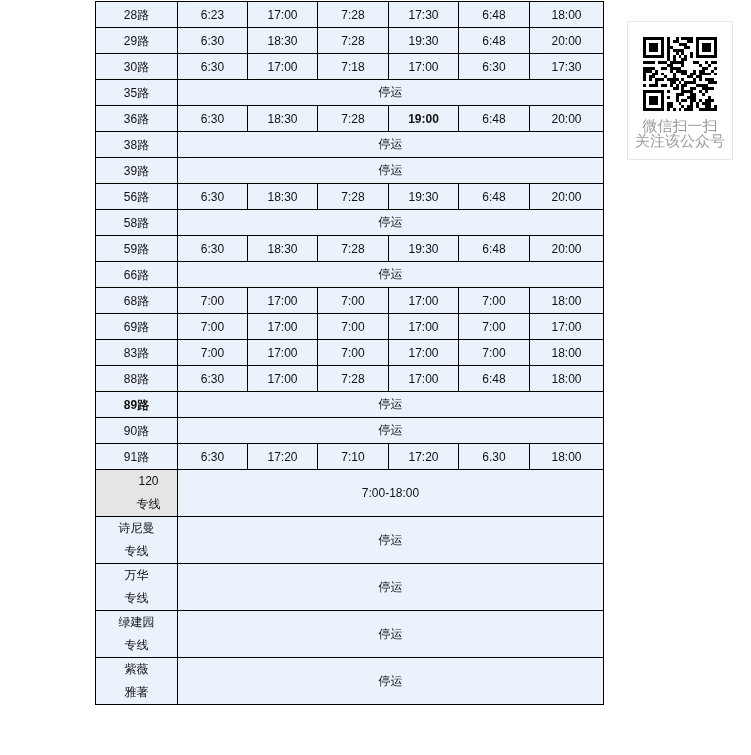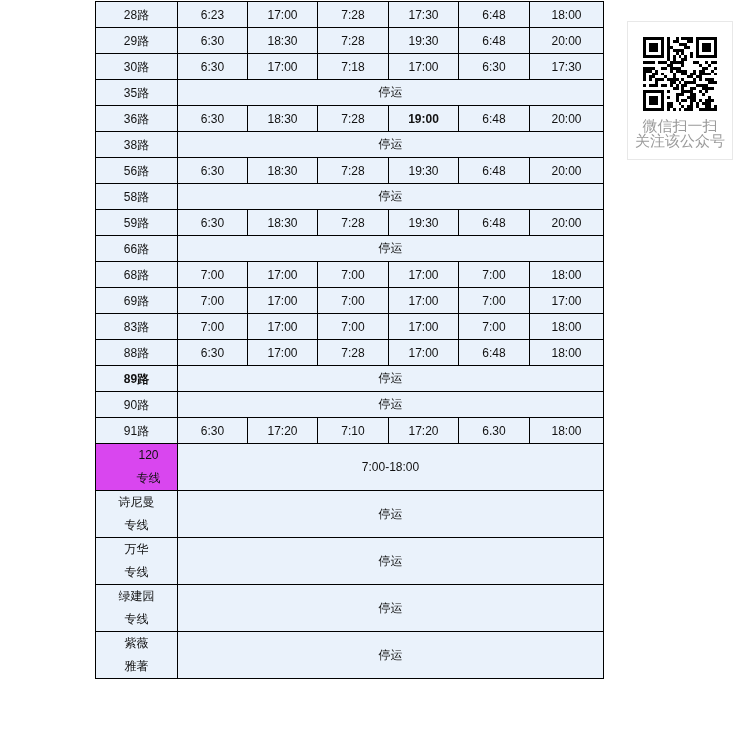--- a/index.html
+++ b/index.html
@@ -126,20 +126,26 @@
           <td style="background: rgb(234, 242, 251);">20:00</td>
         </tr>
         <tr class="row-normal">
           <td style="background: rgb(234, 242, 251);">
             <span class="route-line">38路</span>
           </td>
           <td colspan="6" style="background: rgb(234, 242, 251);">停运</td>
         </tr>
         <tr class="row-normal">
           <td style="background: rgb(234, 242, 251);">
+            <span class="route-line">39路</span>
+          </td>
+          <td colspan="6" style="background: rgb(234, 242, 251);">停运</td>
+        </tr>
+        <tr class="row-normal">
+          <td style="background: rgb(234, 242, 251);">
             <span class="route-line">56路</span>
           </td>
           <td style="background: rgb(234, 242, 251);">6:30</td>
           <td style="background: rgb(234, 242, 251);">18:30</td>
           <td style="background: rgb(234, 242, 251);">7:28</td>
           <td style="background: rgb(234, 242, 251);">19:30</td>
           <td style="background: rgb(234, 242, 251);">6:48</td>
           <td style="background: rgb(234, 242, 251);">20:00</td>
         </tr>
         <tr class="row-normal">
@@ -226,21 +232,21 @@
             <span class="route-line">91路</span>
           </td>
           <td style="background: rgb(234, 242, 251);">6:30</td>
           <td style="background: rgb(234, 242, 251);">17:20</td>
           <td style="background: rgb(234, 242, 251);">7:10</td>
           <td style="background: rgb(234, 242, 251);">17:20</td>
           <td style="background: rgb(234, 242, 251);">6.30</td>
           <td style="background: rgb(234, 242, 251);">18:00</td>
         </tr>
         <tr class="row-tall">
-          <td style="background: #d946ef; padding-left: 24px;">
+          <td style="background: #e5e5e5; padding-left: 24px;">
             <span class="route-line">120</span>
             <span class="route-line">专线</span>
           </td>
           <td colspan="6" style="background: rgb(234, 242, 251);">7:00-18:00</td>
         </tr>
         <tr class="row-tall">
           <td style="background: rgb(234, 242, 251);">
             <span class="route-line">诗尼曼</span>
             <span class="route-line">专线</span>
           </td>

